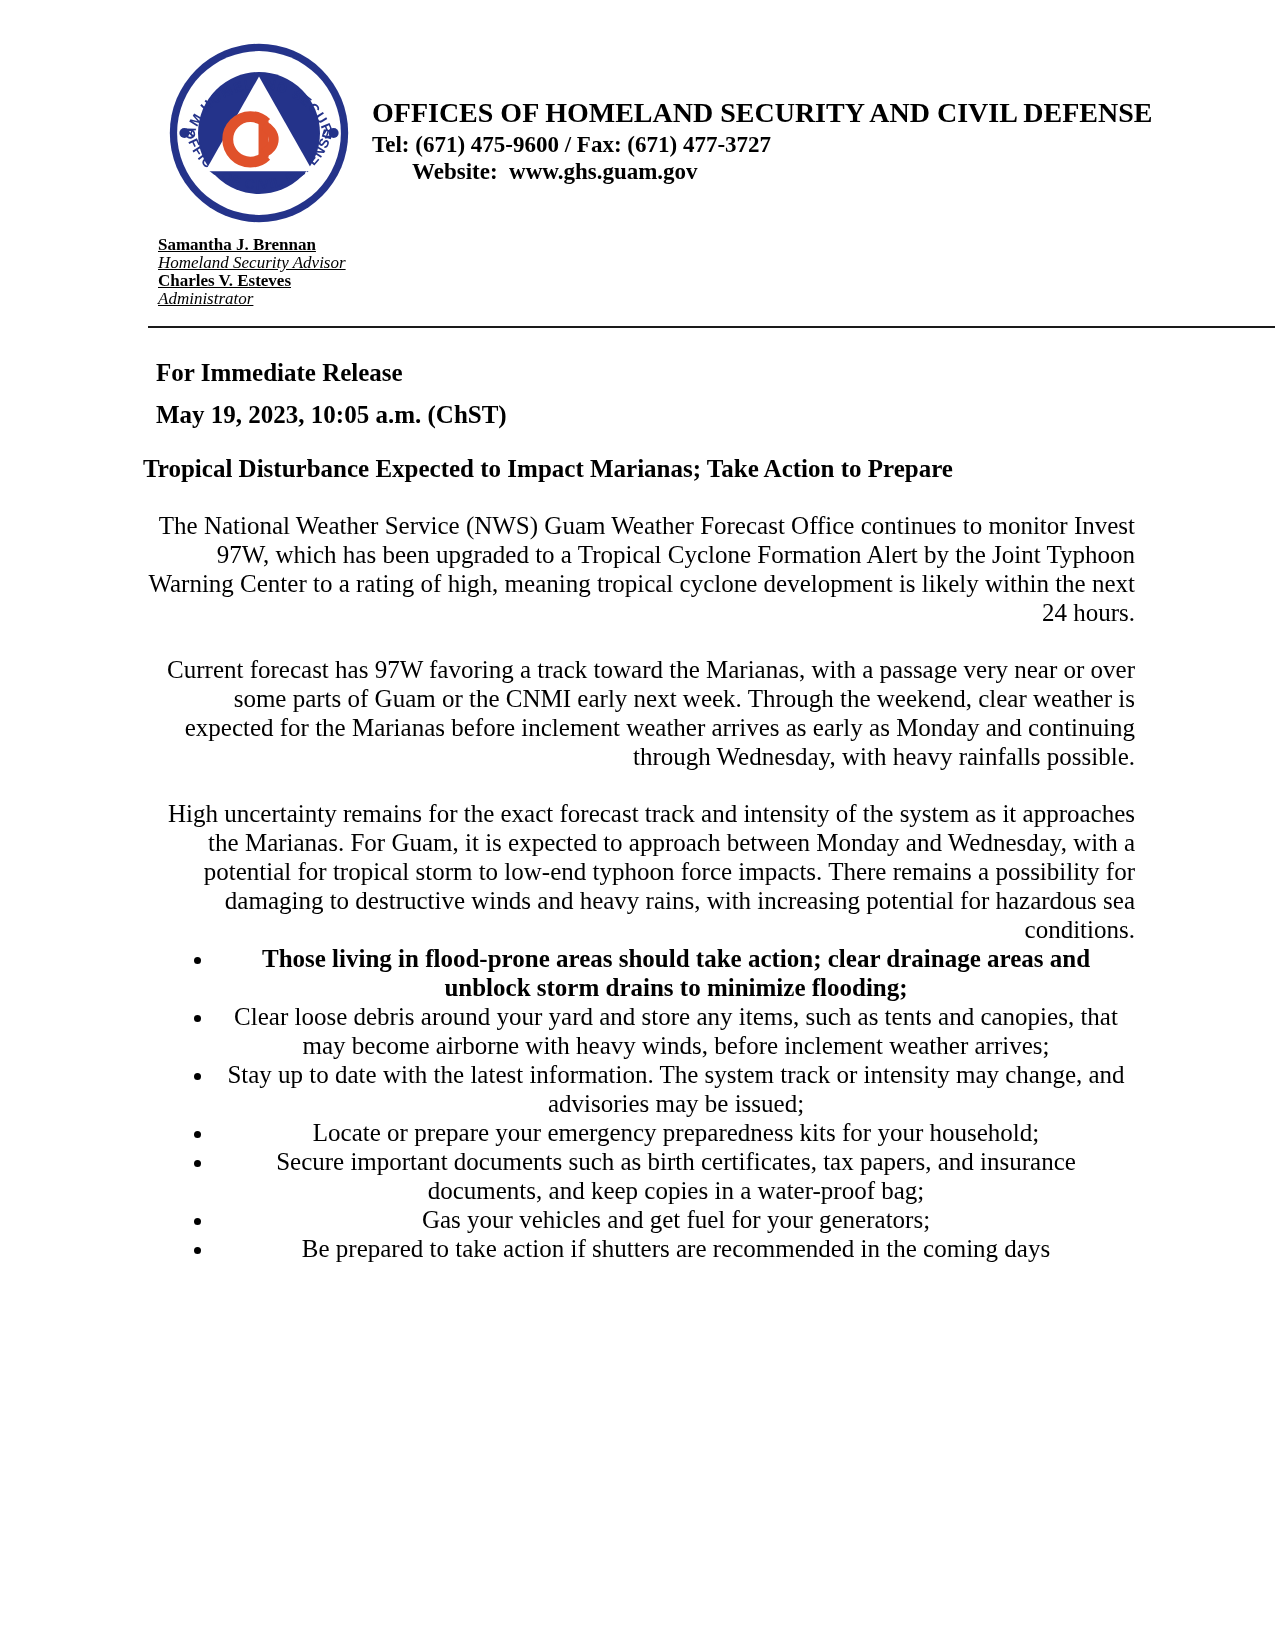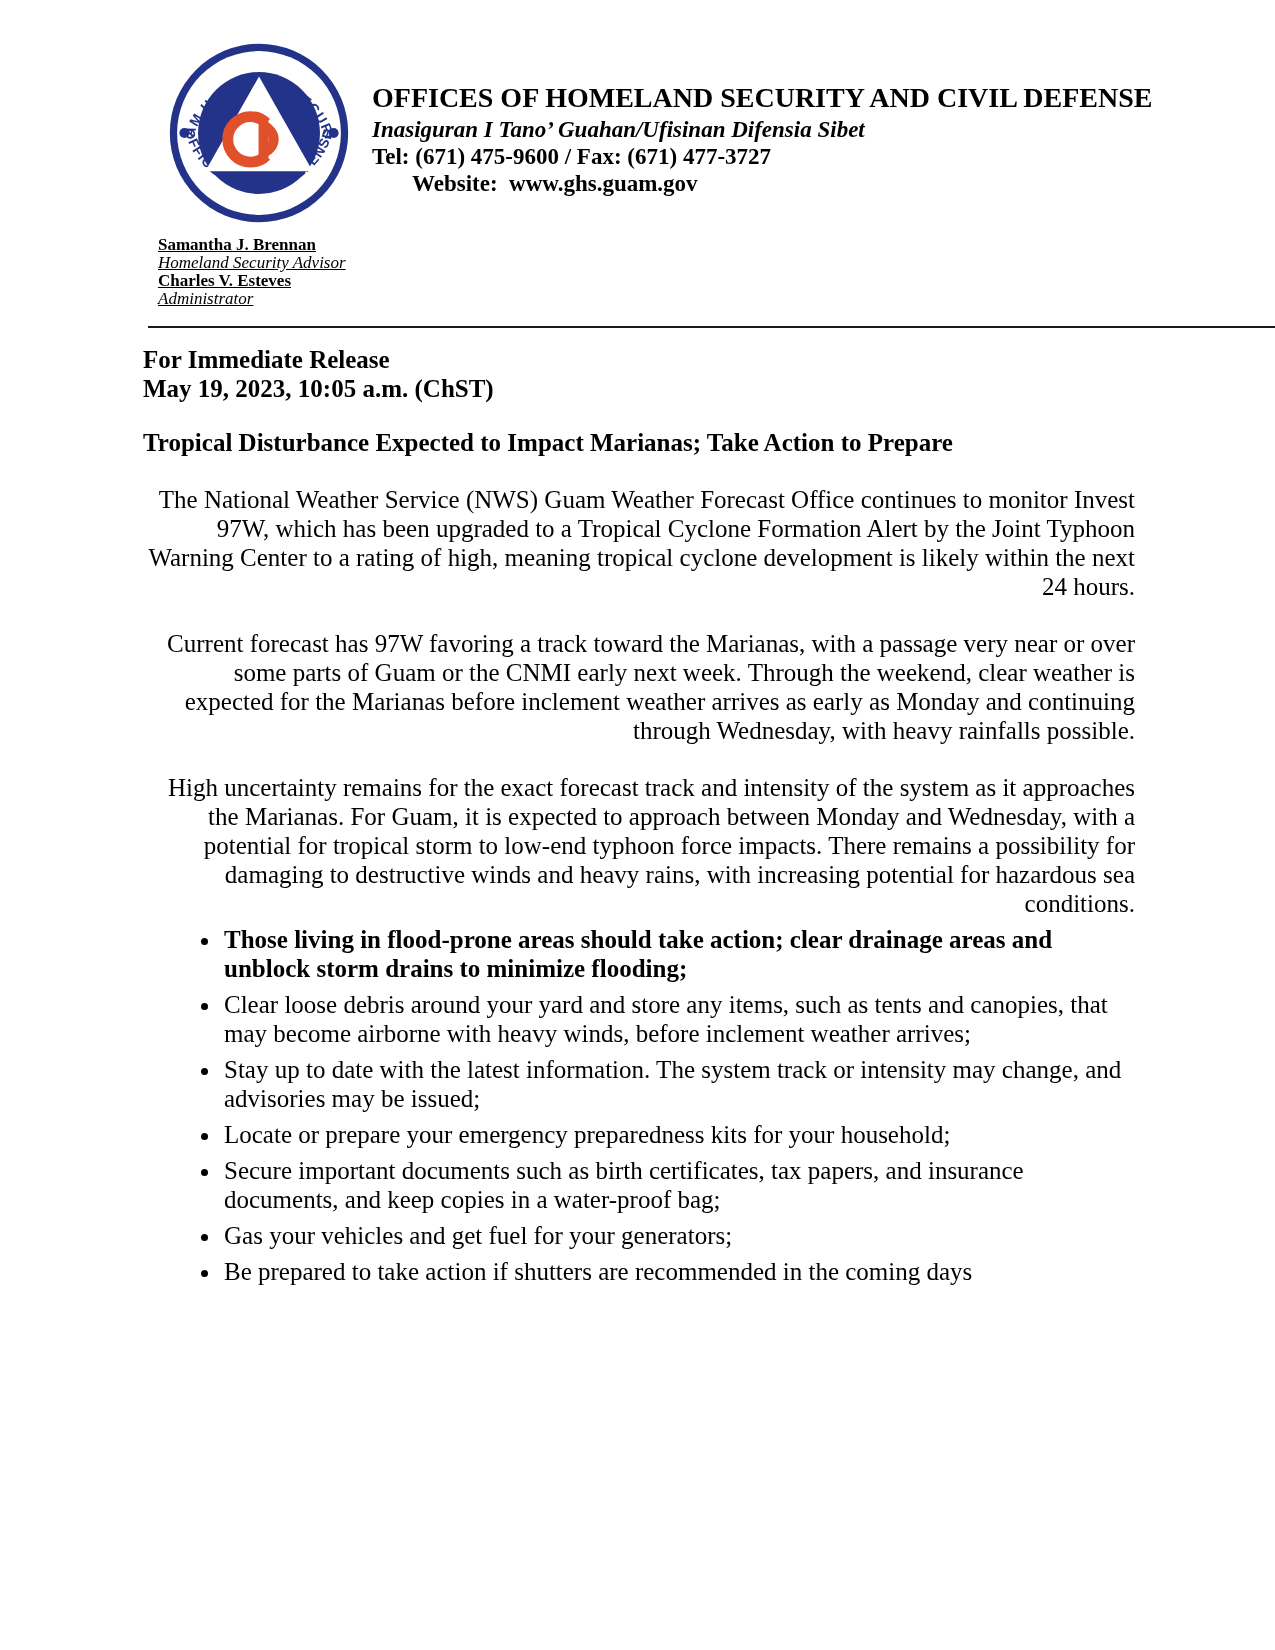--- a/index.html
+++ b/index.html
@@ -8,40 +8,40 @@
     font-family:"Liberation Serif", serif;color:#000;
     -webkit-font-smoothing:antialiased;
   }
   .page{position:absolute;inset:0;overflow:hidden;}
 
   
   .seal{position:absolute;left:168px;top:42px;width:182px;height:182px;}
   .seal svg{width:100%;height:100%;display:block;}
   .seal-arc-text{font-family:"Liberation Sans",sans-serif;font-weight:bold;letter-spacing:1.2px;}
 
-  .agency{position:absolute;left:372px;top:81px;line-height:1.18;}
+  .agency{position:absolute;left:372px;top:96px;line-height:1.18;}
   .agency .name{font-size:28px;font-weight:bold;margin:0 0 2px 0;}
   .agency .tagline{font-size:23px;font-weight:bold;font-style:italic;}
   .agency .line{font-size:23px;font-weight:bold;}
   .prewrap{white-space:pre-wrap;margin-left:40px;}
 
   .officials{position:absolute;left:158px;top:236px;font-size:17px;line-height:1.06;text-decoration:underline;}
   .officials .o-name{font-weight:bold;}
   .officials .o-title{font-style:italic;}
 
   .rule{position:absolute;left:148px;top:326px;width:1127px;height:2px;background:#1a1a1a;}
 
   
   .content{position:absolute;left:143px;top:345px;width:992px;font-size:25px;line-height:29px;}
-  .release-line{font-weight:bold;margin:0;}
+  .release-line{font-weight:bold;margin:13px;}
   .headline{font-weight:bold;text-align:left;margin:25px 0 0 0;font-size:25px;}
   .para{margin:28px 0 0 0;text-align:right;}
   .advisory-intro{margin:28px 0 0 0;}
   ul.bullets{margin:0;padding:0 0 0 72px;}
-  ul.bullets li{margin:7px;padding:0 0 0 2px;line-height:29px;}
+  ul.bullets li{margin:0;padding:0 0 0 2px;line-height:29px;text-align:center;}
   ul.bullets li:first-child{font-weight:bold;}
 </style>
 </head>
 <body>
 
 <div class="page">
 
   <div class="seal">
     <svg viewBox="0 0 200 200" xmlns="http://www.w3.org/2000/svg">
       <circle cx="100" cy="100" r="98" fill="#24338a"></circle>
@@ -64,21 +64,20 @@
       <g>
         <path d="M 108,89 A 25,25 0 1 0 108,125" fill="none" stroke="#e0512b" stroke-width="12"></path>
         <path d="M 105,87 L 105,127" fill="none" stroke="#e0512b" stroke-width="11"></path>
         <path d="M 105,92 A 21,17 0 0 1 105,122" fill="none" stroke="#e0512b" stroke-width="11"></path>
       </g>
     </svg>
   </div>
 
   <div class="agency">
     <div class="name">OFFICES OF HOMELAND SECURITY AND CIVIL DEFENSE</div>
-    <div class="tagline">Inasiguran I Tano’ Guahan/Ufisinan Difensia Sibet</div>
     <div class="line">Tel: (671) 475-9600 / Fax: (671) 477-3727</div>
     <div class="line prewrap">Website:  www.ghs.guam.gov</div>
   </div>
 
   <div class="officials">
     <div class="o-name">Samantha J. Brennan</div>
     <div class="o-title">Homeland Security Advisor</div>
     <div class="o-name">Charles V. Esteves</div>
     <div class="o-title">Administrator</div>
   </div>

